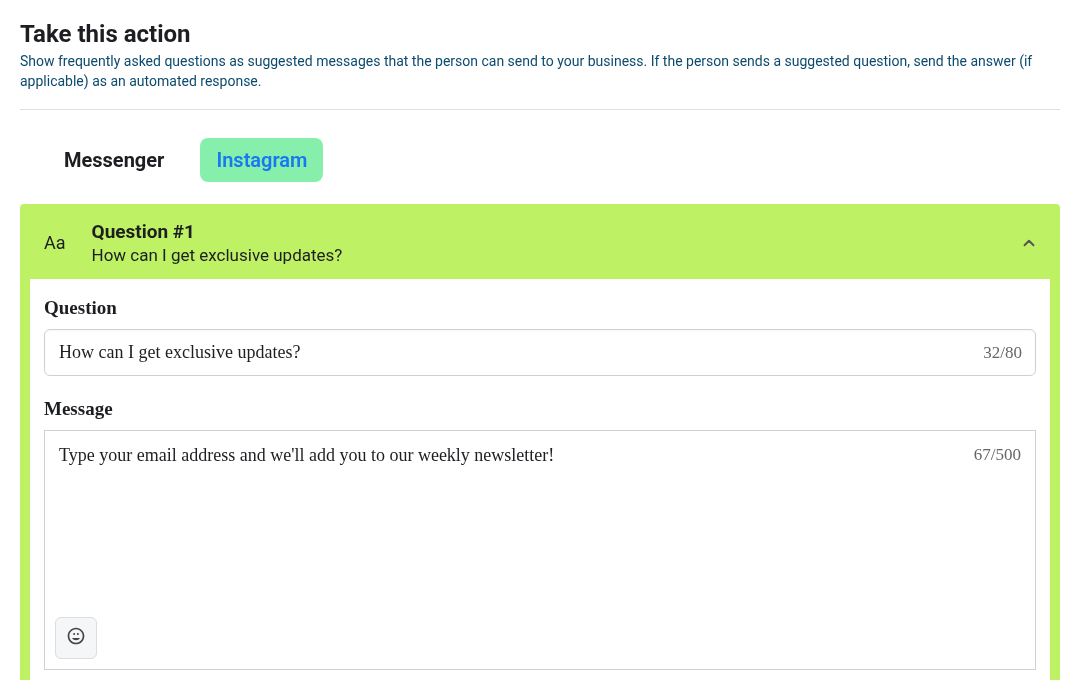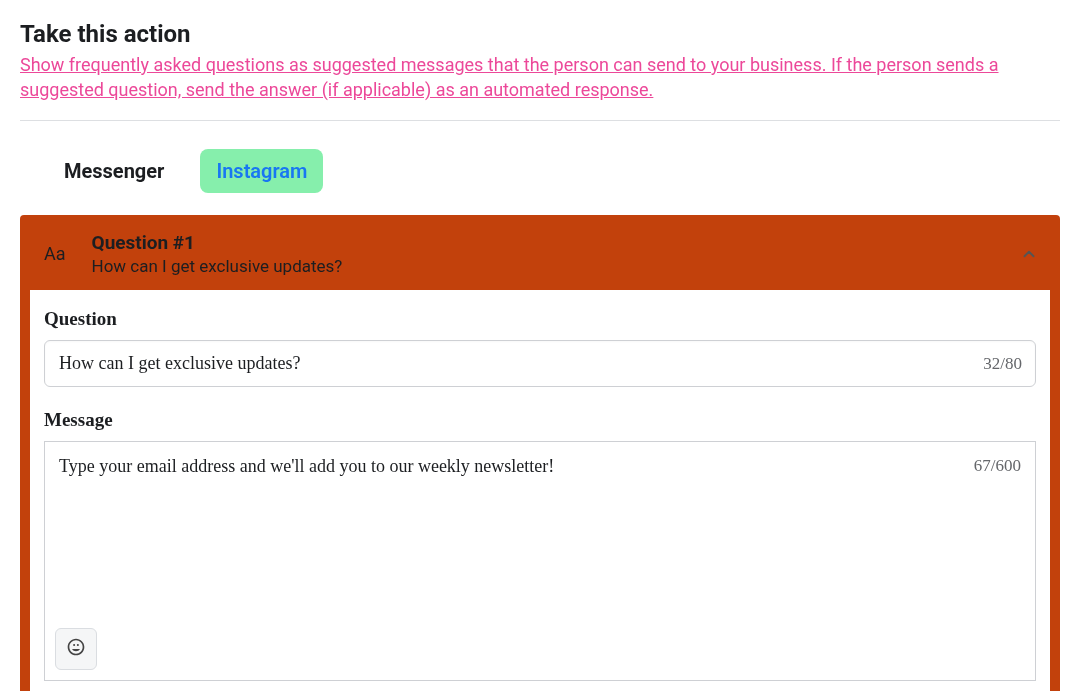--- a/index.html
+++ b/index.html
@@ -16,25 +16,24 @@
       overflow: hidden;
       padding: 20px 20px 0 20px;
     }
     .page-title {
       font-size: 24px;
       font-weight: 700;
       margin-bottom: 4px;
       color: #1c1e21;
     }
     .page-desc {
-      font-size: 18px;
+      font-size: 14px;
       line-height: 1.4;
-      color: #ec4899;
+      color: #0c4a6e;
       margin-bottom: 18px;
-      text-decoration: underline;
     }
     .divider {
       border: none;
       border-top: 1px solid #dddfe2;
       margin: 0 0 28px 0;
     }
     .tabs {
       display: flex;
       gap: 20px;
       padding-left: 28px;
@@ -50,21 +49,21 @@
     }
     .tab.inactive {
       font-weight: 700;
       color: #1c1e21;
     }
     .tab.active {
       color: #1877f2;
       background: #86efac;
     }
     .question-block {
-      background: #c2410c;
+      background: #bef264;
       border-radius: 4px 4px 0 0;
       padding-bottom: 0;
     }
     .accordion-header {
       display: flex;
       align-items: center;
       padding: 16px 22px 14px 24px;
       cursor: pointer;
     }
     .aa-icon {
@@ -204,21 +203,21 @@
   <div class="accordion-body">
     <div class="section-label">Question</div>
     <div class="input-wrap">
       <input type="text" class="question-input" value="How can I get exclusive updates?" style="">
       <span class="char-count">32/80</span>
     </div>
 
     <div class="section-label">Message</div>
     <div class="textarea-wrap">
       <textarea class="message-textarea" style="">Type your email address and we'll add you to our weekly newsletter!</textarea>
-      <span class="msg-count">67/600</span>
+      <span class="msg-count">67/500</span>
       <div class="emoji-btn">
         <span>
           <svg viewBox="0 0 24 24">
             <path d="M12 2C6.48 2 2 6.48 2 12s4.48 10 10 10 10-4.48 10-10S17.52 2 12 2zm0 18c-4.41 0-8-3.59-8-8s3.59-8 8-8 8 3.59 8 8-3.59 8-8 8zM8.5 9.5a1.25 1.25 0 112.5 0 1.25 1.25 0 01-2.5 0zm4.5 0a1.25 1.25 0 112.5 0 1.25 1.25 0 01-2.5 0zM12 17c-2.03 0-3.8-1.11-4.75-2.75h9.5C15.8 15.89 14.03 17 12 17z"></path>
           </svg>
         </span>
       </div>
     </div>
   </div>
 </div>

